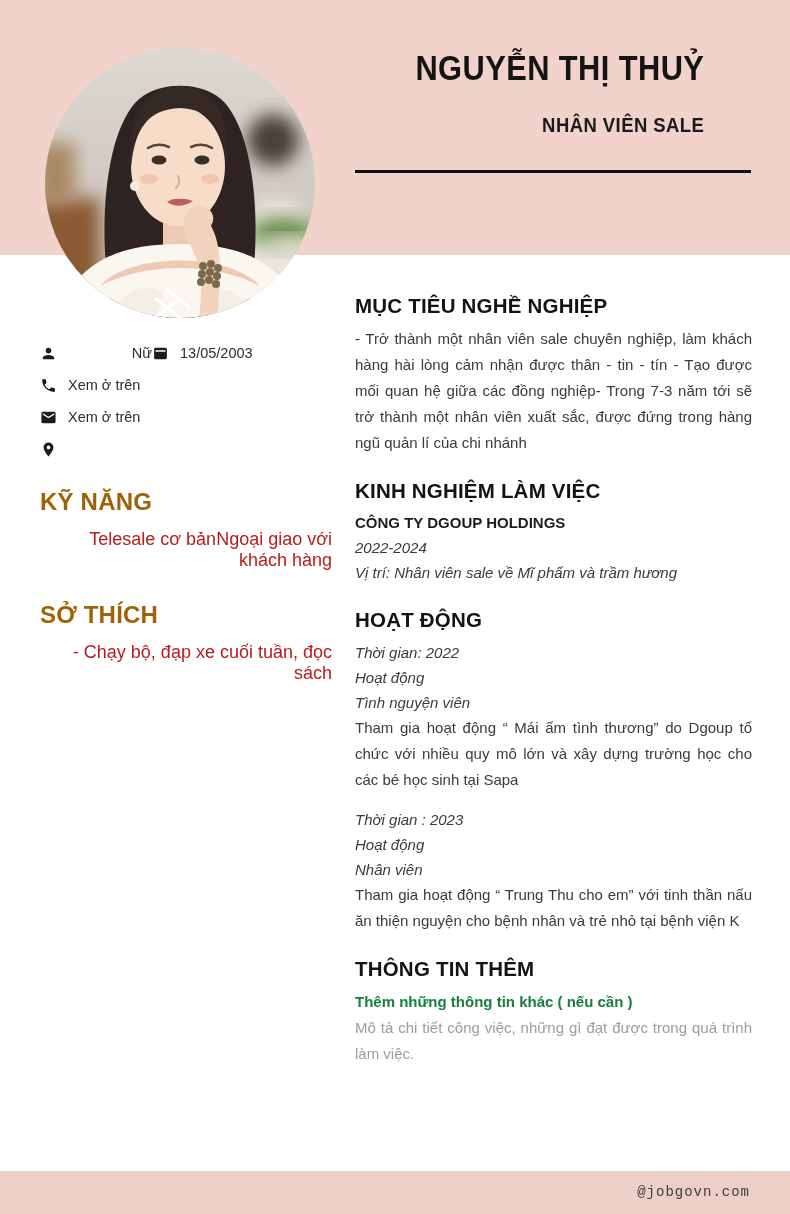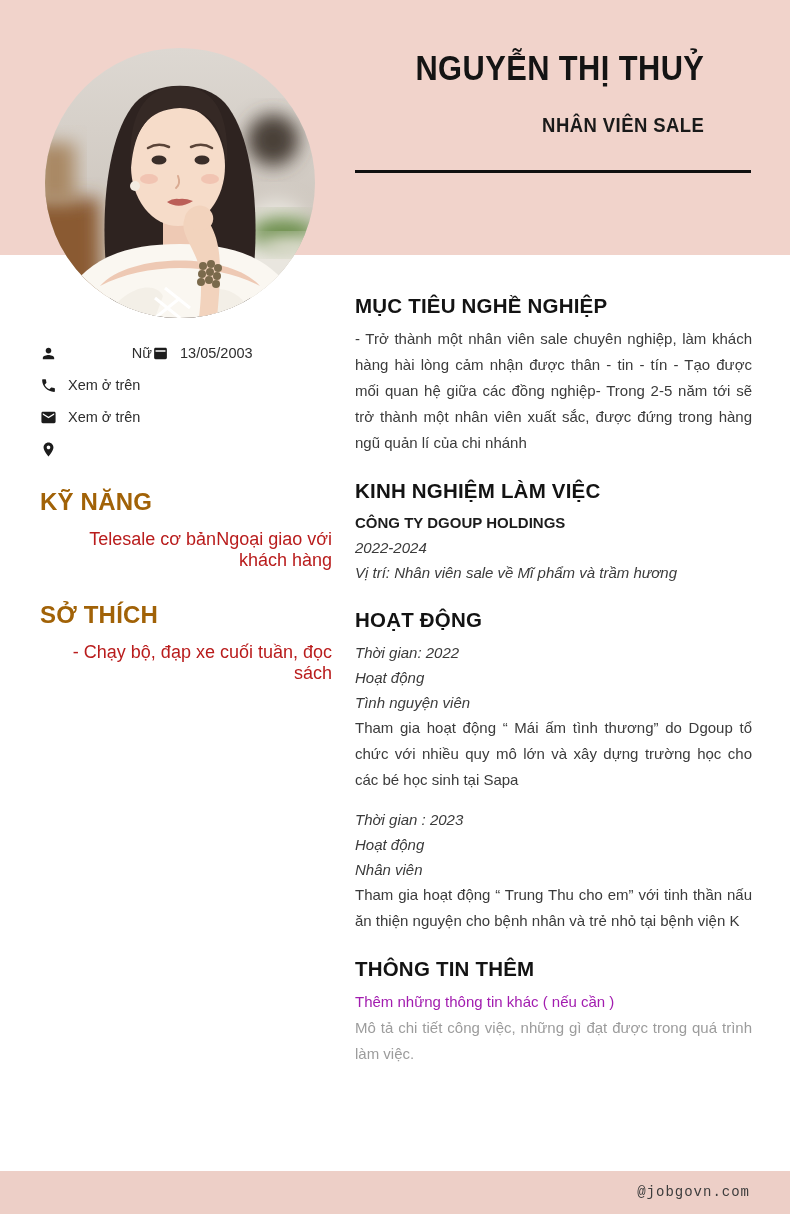--- a/index.html
+++ b/index.html
@@ -129,22 +129,22 @@
   .company {
     font-weight: 700;
     font-size: 15px;
     color: #1c1c1c;
     line-height: 24px;
   }
   .italic { font-style: italic; }
   .line { line-height: 25px; font-style: italic; }
   .activity-item { margin-bottom: 14px; }
   .subtle-bold {
-    font-weight: 400;
-    color: #a21caf;
+    font-weight: 700;
+    color: #15803d;
     line-height: 26px;
   }
   .gray-note {
     color: #9c9c9c;
     text-align: justify;
   }
 
   
   .footer {
     position: absolute;
@@ -300,21 +300,21 @@
 
     <h3 class="side-heading">SỞ THÍCH</h3>
     <p class="side-text">- Chạy bộ, đạp xe cuối tuần, đọc sách</p>
 
   </aside>
 
   <main class="right-col">
 
     <section class="sec">
       <h3 class="sec-heading">MỤC TIÊU NGHỀ NGHIỆP</h3>
-      <p class="justified">- Trở thành một nhân viên sale chuyên nghiệp, làm khách hàng hài lòng cảm nhận được thân - tin - tín  - Tạo được mối quan hệ giữa các đồng nghiệp- Trong 2-5 năm tới sẽ trở thành một nhân viên xuất sắc, được đứng trong hàng ngũ quản lí của chi nhánh</p>
+      <p class="justified">- Trở thành một nhân viên sale chuyên nghiệp, làm khách hàng hài lòng cảm nhận được thân - tin - tín  - Tạo được mối quan hệ giữa các đồng nghiệp- Trong 7-3 năm tới sẽ trở thành một nhân viên xuất sắc, được đứng trong hàng ngũ quản lí của chi nhánh</p>
     </section>
 
     <section class="sec">
       <h3 class="sec-heading">KINH NGHIỆM LÀM VIỆC</h3>
       <div class="company">CÔNG TY DGOUP HOLDINGS</div>
       <div class="italic line">2022-2024</div>
       <div class="line">Vị trí: Nhân viên sale về Mĩ phẩm và trầm hương</div>
     </section>
 
     <section class="sec">

